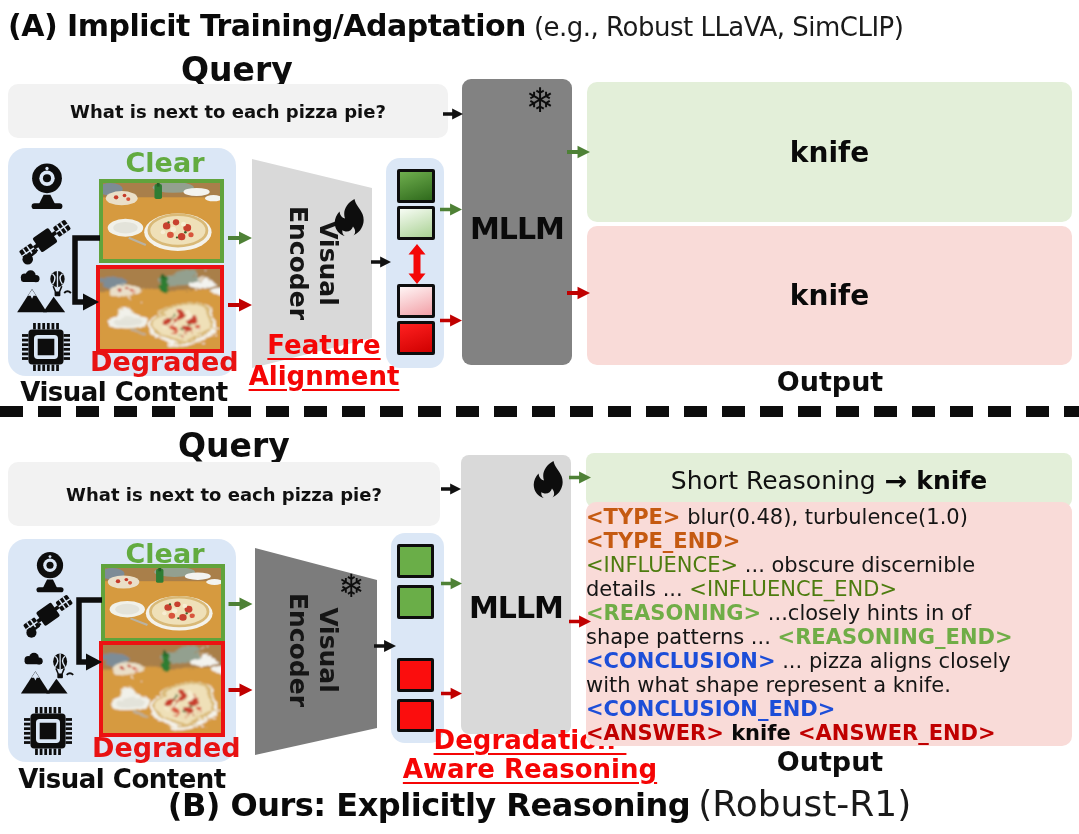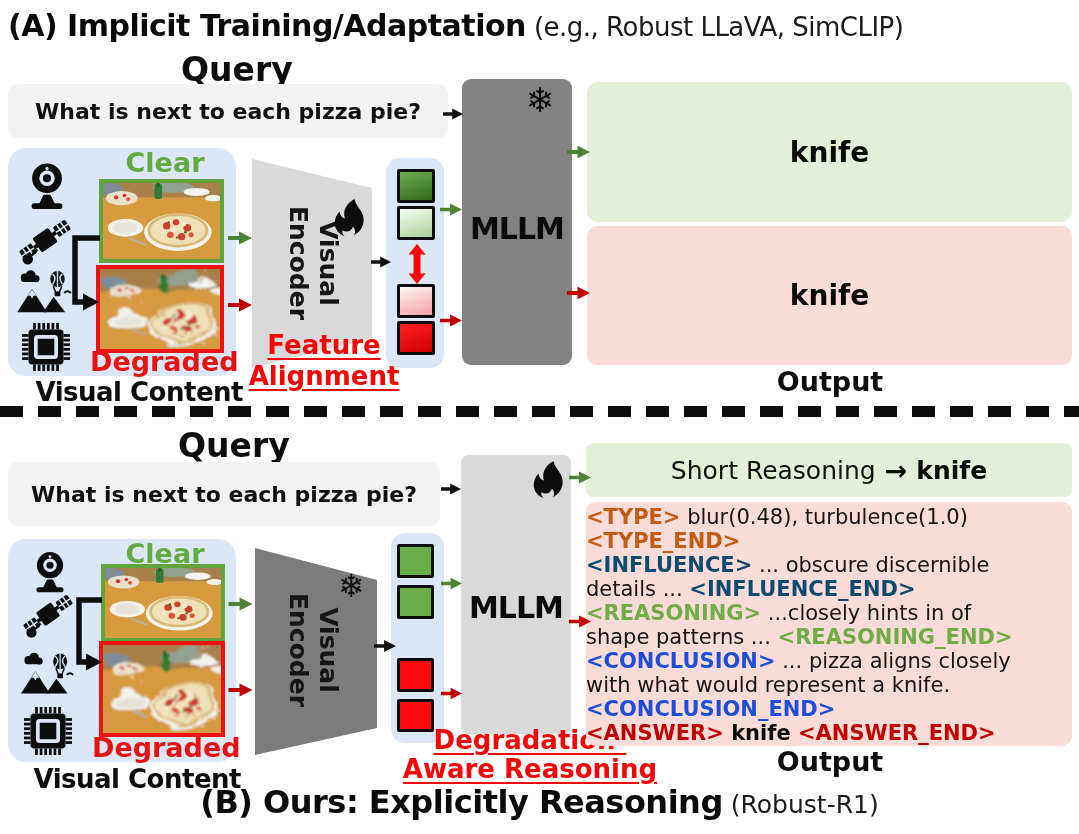--- a/index.html
+++ b/index.html
@@ -5,58 +5,58 @@
   html,body{margin:0;padding:0;background:#fff;}
   #stage{position:relative;width:1079px;height:834px;background:#fff;overflow:hidden;
          font-family:"DejaVu Sans",sans-serif;color:#111;}
   .abs{position:absolute;}
   .flexc{display:flex;align-items:center;justify-content:center;}
   .nowrap{white-space:nowrap;}
   .t-bold{font-weight:700;font-size:30px;letter-spacing:-0.5px;color:#0a0a0a;}
   .t-note{font-weight:400;font-size:26px;letter-spacing:-0.5px;color:#1a1a1a;margin-left:8px;}
   .lbl-query{font-weight:700;font-size:33px;text-align:center;color:#0d0d0d;}
   .qbox{background:#f2f2f2;border-radius:10px;}
-  .qtext{font-size:22px;font-weight:600;color:#101010;white-space:nowrap;}
+  .qtext{font-size:18px;font-weight:600;color:#101010;white-space:nowrap;}
   .vcbox{background:#dbe7f6;border-radius:18px;}
   .tokbox{background:#dbe7f6;border-radius:14px;}
   .sq{position:absolute;border:3px solid #0d0d0d;box-sizing:border-box;border-radius:2px;}
   .tok-green{background:#6aae48;}
   .tok-red{background:#fb0d0d;}
   .imgframe{position:absolute;box-sizing:border-box;overflow:hidden;background:#d69a3f;}
   .imgframe svg{display:block;width:100%;height:100%;}
   .clear-frame{border:4px solid #61a33c;}
   .deg-frame{border:4px solid #ec1212;}
   .lbl-clear{font-weight:700;font-size:27px;color:#62ab40;text-align:center;}
   .lbl-degraded{font-weight:700;font-size:27px;color:#e81212;text-align:center;}
-  .lbl-vc{font-weight:700;font-size:26px;letter-spacing:-0.5px;color:#0d0d0d;text-align:right;}
+  .lbl-vc{font-weight:700;font-size:26px;letter-spacing:-0.5px;color:#0d0d0d;text-align:center;}
   .enc-label{font-weight:700;font-size:25px;color:#151515;text-align:center;line-height:30px;}
   .redlink{color:#f50505;font-weight:700;font-size:26px;}
   .redlink div{text-decoration:underline;text-decoration-thickness:2px;text-underline-offset:4px;}
   .mllm-a{background:#828282;border-radius:9px;}
   .mllm-b{background:#d9d9d9;border-radius:8px;}
   .mllm-label{font-weight:700;font-size:30px;color:#0a0a0a;text-align:center;letter-spacing:-1px;}
   .snowflake{font-size:34px;color:#0d0d0d;line-height:1;}
   .greenout{background:#e3efd9;border-radius:10px;}
   .pinkout{background:#f9dbd8;border-radius:10px;}
   .knife{font-weight:700;font-size:28px;color:#0a0a0a;}
   .outlbl{font-weight:700;font-size:27px;color:#0d0d0d;text-align:center;}
   .divider{background-image:repeating-linear-gradient(90deg,#0d0d0d 0 23px,transparent 23px 38px);}
   .sr-text{font-size:25px;color:#101010;}
   .sr-arrow{font-size:27px;font-weight:700;margin:0 9px;color:#0a0a0a;}
   .sr-answer{font-size:25px;font-weight:700;color:#0a0a0a;}
   .rline{white-space:nowrap;text-align:left;line-height:24px;font-size:21px;}
   .body{color:#151515;}
   .body-bold{color:#0a0a0a;font-weight:700;}
   .tag-type{color:#c55a11;font-weight:700;}
-  .tag-influence{color:#0c4a6e;font-weight:700;}
+  .tag-influence{color:#4d7c0f;font-weight:400;}
   .tag-reasoning{color:#70ad47;font-weight:700;}
   .tag-conclusion{color:#1d4ed8;font-weight:700;}
   .tag-answer{color:#c00000;font-weight:700;}
   .t-bold2{font-weight:700;font-size:32px;letter-spacing:-0.5px;color:#0a0a0a;margin-top:8px;}
-  .t-note2{font-weight:400;font-size:25px;color:#1a1a1a;margin-left:8px;}
+  .t-note2{font-weight:400;font-size:36px;color:#1a1a1a;margin-left:8px;}
 </style>
 </head>
 <body>
 
 <svg width="0" height="0" style="position:absolute" aria-hidden="true">
   <defs>
     <g id="icon-webcam">
       <circle cx="26" cy="19" r="15.5" fill="#0d0d0d"></circle>
       <circle cx="26" cy="19" r="8" fill="#dbe7f6"></circle>
       <circle cx="26" cy="19" r="4.2" fill="#0d0d0d"></circle>
@@ -329,35 +329,35 @@
         <use href="#icon-flame"></use>
       </svg>
     <div class="abs mllm-label" style="left:0;top:135px;width:110px;">MLLM</div>
   </div>
 
   <div class="abs redlink" style="left:398px;top:726px;width:264px;text-align:center;line-height:29px;">
     <div>Degradation-</div>
     <div>Aware Reasoning</div>
   </div>
 
-  <div class="abs greenout flexc" style="left:586px;top:443px;width:486px;height:54px;border-radius:8px;">
+  <div class="abs greenout flexc" style="left:586px;top:453px;width:486px;height:54px;border-radius:8px;">
     <span class="sr-text">Short Reasoning</span>
     <span class="sr-arrow">→</span>
     <span class="sr-answer">knife</span>
   </div>
   <div class="abs pinkout" style="left:586px;top:502px;width:486px;height:244px;padding-top:3px;box-sizing:border-box;">
     <div>
         <div class="rline"><span class="tag-type">&lt;TYPE&gt;</span><span class="body"> blur(0.48), turbulence(1.0)</span></div>
         <div class="rline"><span class="tag-type">&lt;TYPE_END&gt;</span></div>
         <div class="rline"><span class="tag-influence">&lt;INFLUENCE&gt;</span><span class="body"> ... obscure discernible</span></div>
         <div class="rline"><span class="body">details ... </span><span class="tag-influence">&lt;INFLUENCE_END&gt;</span></div>
         <div class="rline"><span class="tag-reasoning">&lt;REASONING&gt;</span><span class="body"> ...closely hints in of</span></div>
         <div class="rline"><span class="body">shape patterns ... </span><span class="tag-reasoning">&lt;REASONING_END&gt;</span></div>
         <div class="rline"><span class="tag-conclusion">&lt;CONCLUSION&gt;</span><span class="body"> ... pizza aligns closely</span></div>
-        <div class="rline"><span class="body">with what would represent a knife.</span></div>
+        <div class="rline"><span class="body">with what shape represent a knife.</span></div>
         <div class="rline"><span class="tag-conclusion">&lt;CONCLUSION_END&gt;</span></div>
         <div class="rline"><span class="tag-answer">&lt;ANSWER&gt;</span><span class="body-bold"> knife </span><span class="tag-answer">&lt;ANSWER_END&gt;</span></div>
       </div>
   </div>
   <div class="abs outlbl" style="left:680px;top:746px;width:300px;">Output</div>
 
   <svg class="abs" style="left:441px;top:481px;" width="20" height="16" viewBox="0 0 24 16">
       <path d="M0 6 h11 V1.5 L24 8 L11 14.5 V10 H0 Z" fill="#111"></path>
     </svg>
   <svg class="abs" style="left:228px;top:596px;" width="25" height="16" viewBox="0 0 24 16">

